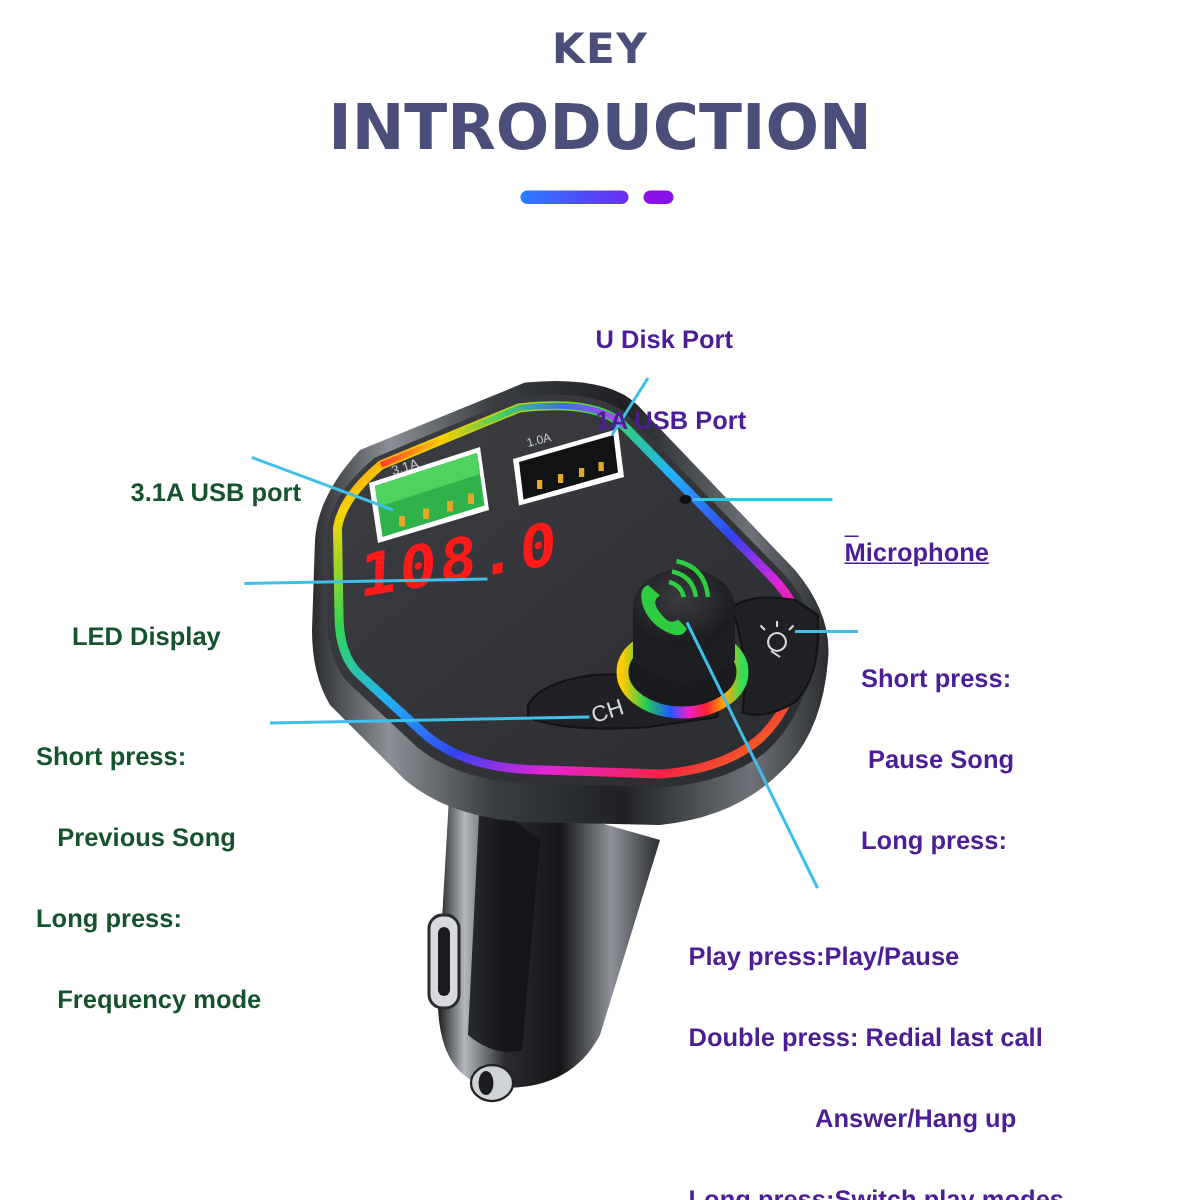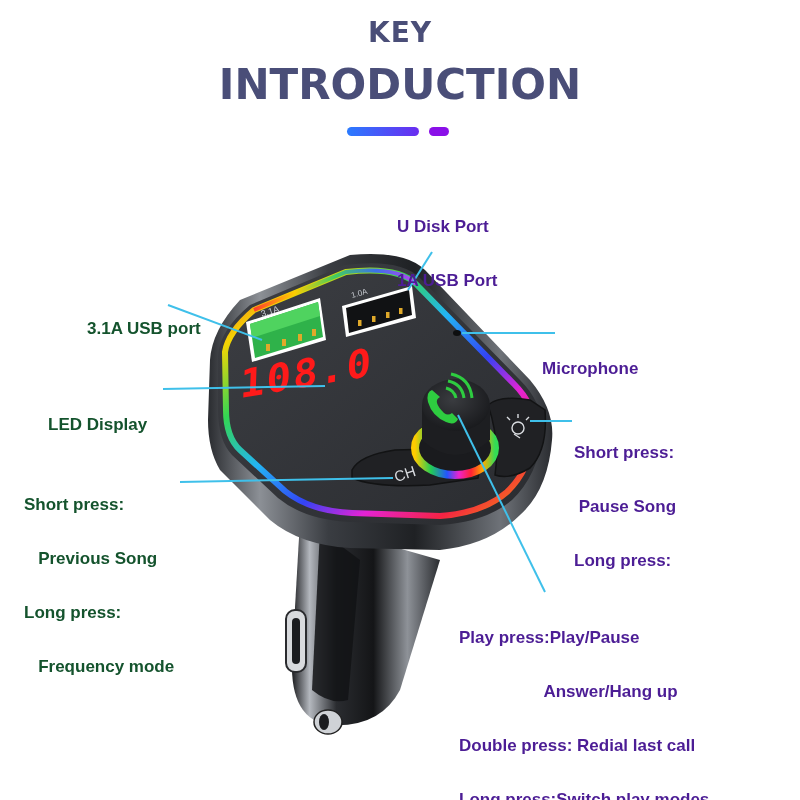--- a/index.html
+++ b/index.html
@@ -179,21 +179,21 @@
 
 <div class="label" style="left:397px; top:182px;">
   <div>U Disk Port</div>
   <div>1A USB Port</div>
 </div>
 
 <div class="label dark" style="left:87px; top:284px;">
   <div>3.1A USB port</div>
 </div>
 
-<div class="label" style="left:542px; top:324px;">
+<div class="label" style="left:563px; top:324px;text-decoration:underline;">
   <div>Microphone</div>
 </div>
 
 <div class="label dark" style="left:48px; top:380px;">
   <div>LED Display</div>
 </div>
 
 <div class="label" style="left:574px; top:408px;">
   <div>Short press:</div>
   <div> Pause Song</div>
@@ -202,18 +202,18 @@
 
 <div class="label dark" style="left:24px; top:460px;">
   <div>Short press:</div>
   <div>   Previous Song</div>
   <div>Long press:</div>
   <div>   Frequency mode</div>
 </div>
 
 <div class="label" style="left:459px; top:593px;">
   <div>Play press:Play/Pause</div>
+  <div>Double press: Redial last call</div>
   <div>                  Answer/Hang up</div>
-  <div>Double press: Redial last call</div>
   <div>Long press:Switch play modes</div>
   
   
 </div>
 
 </body></html>

